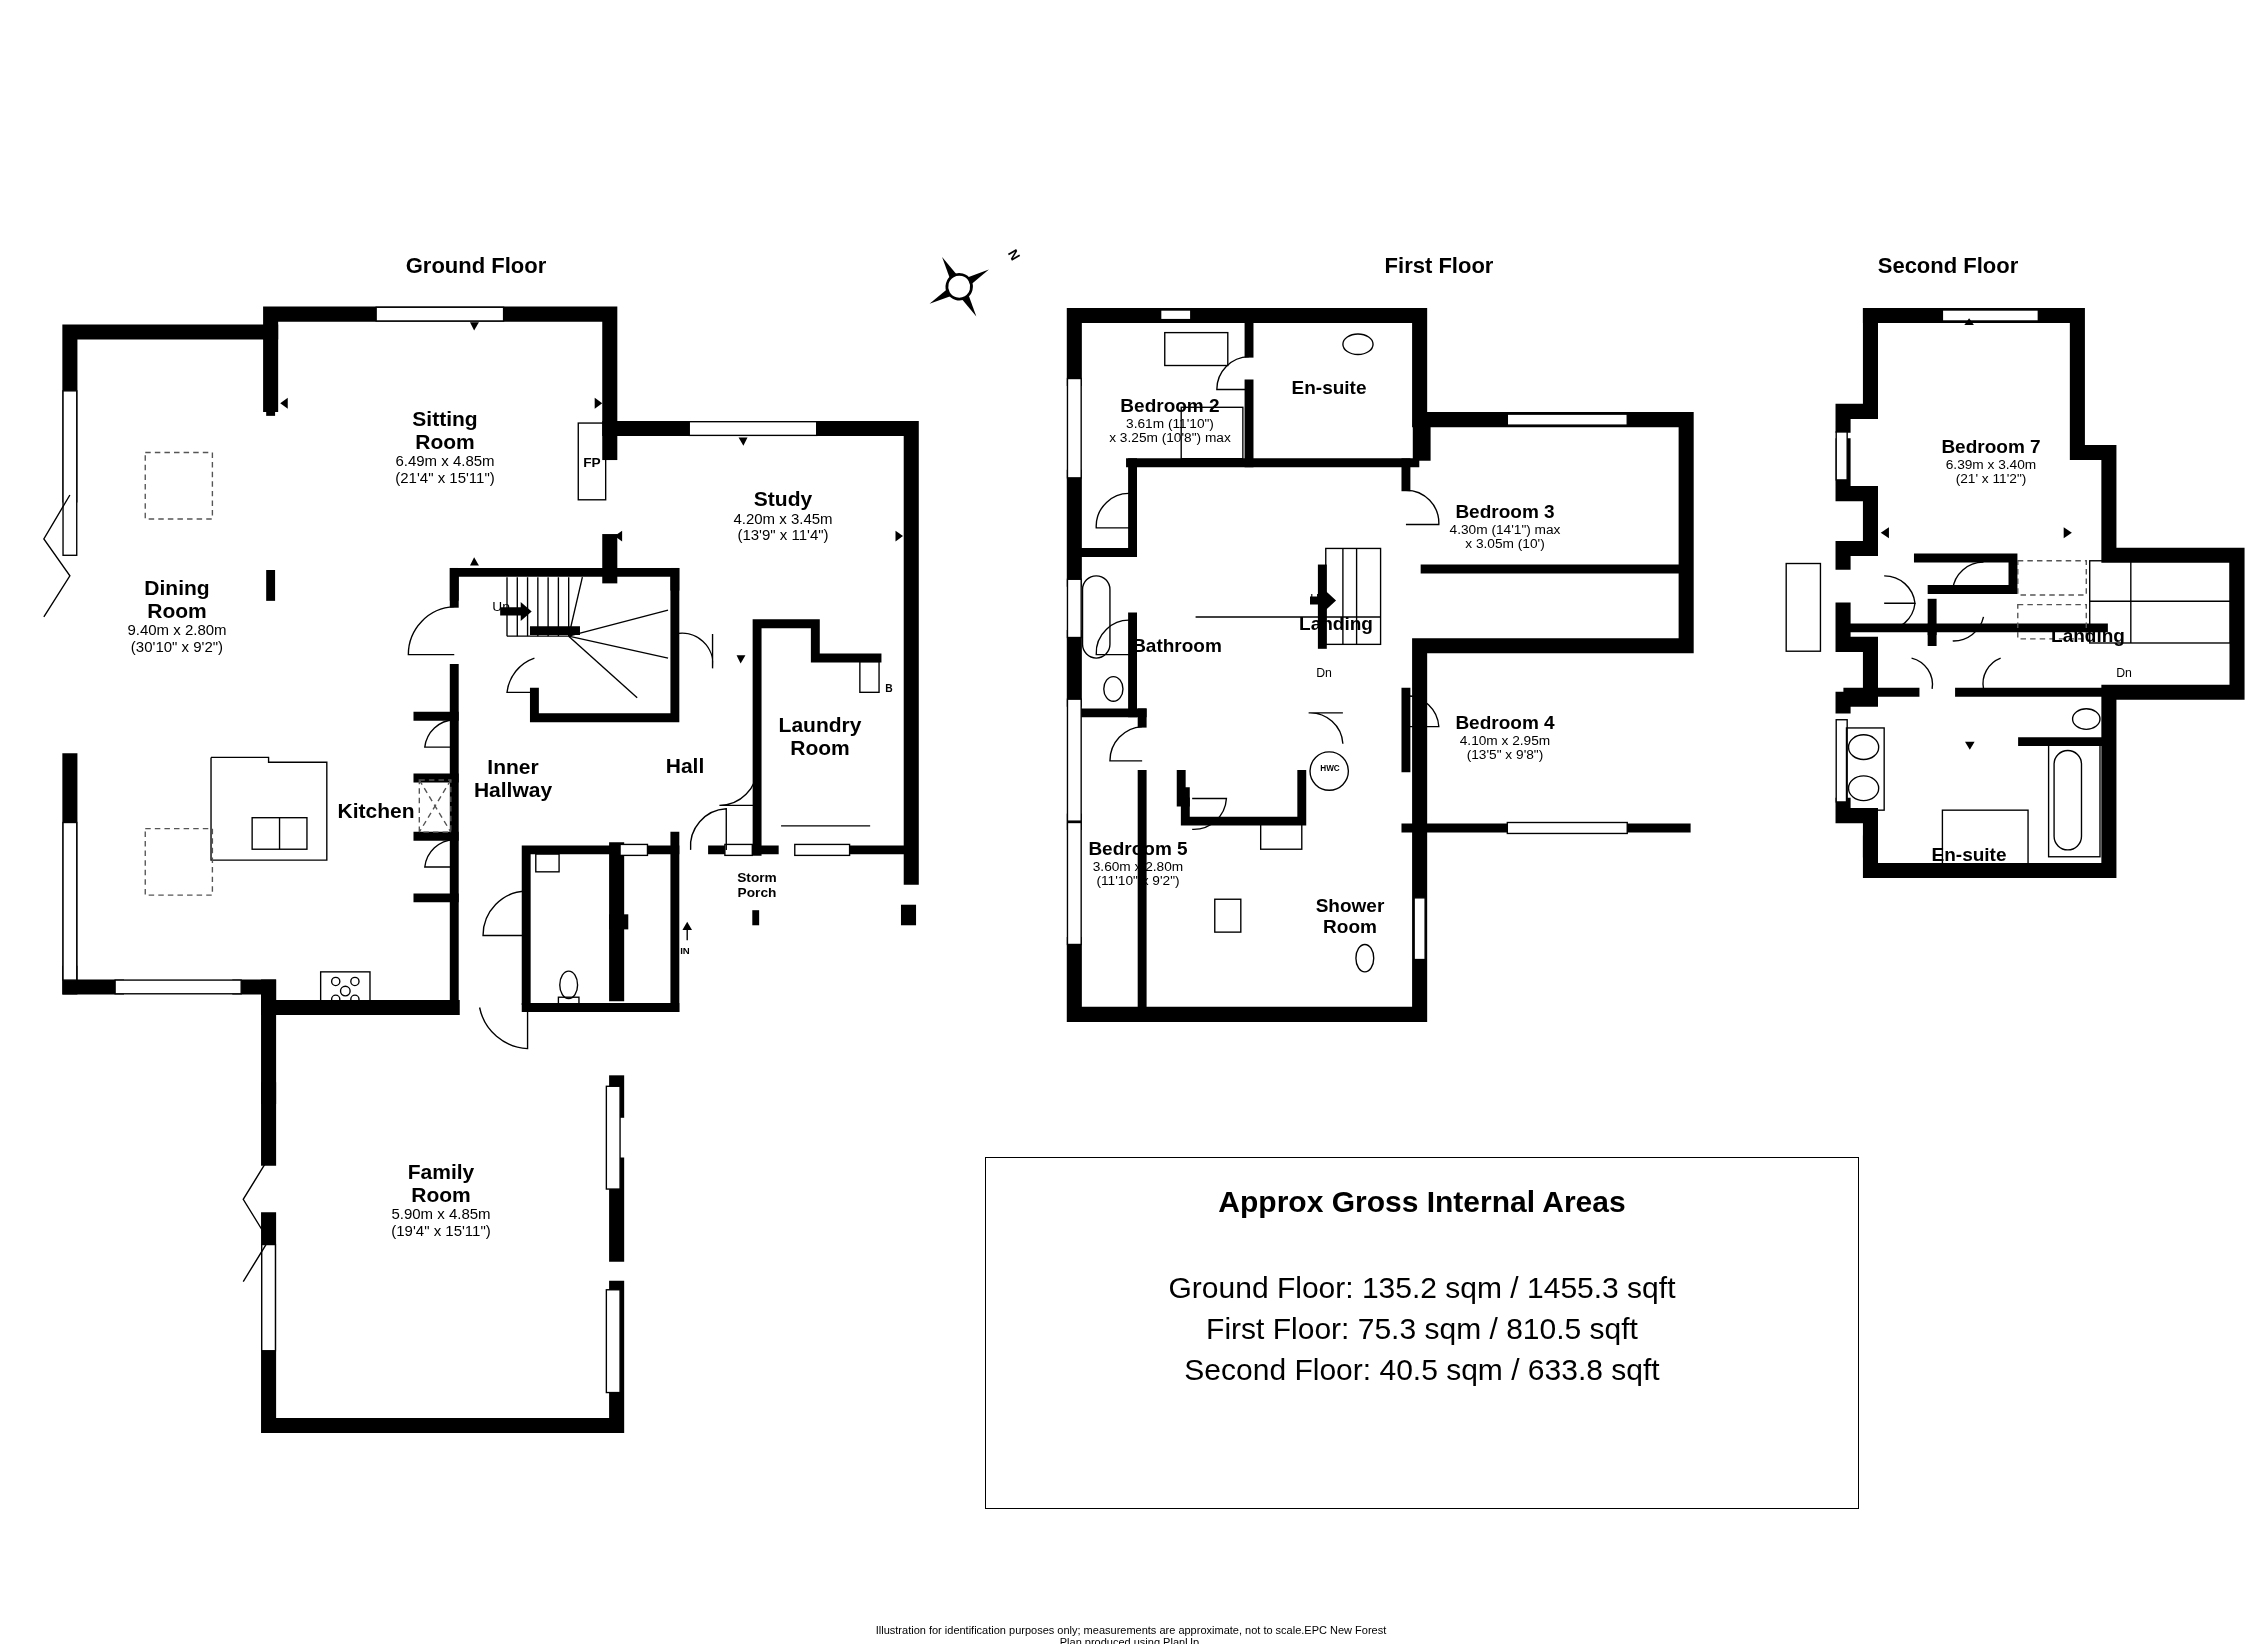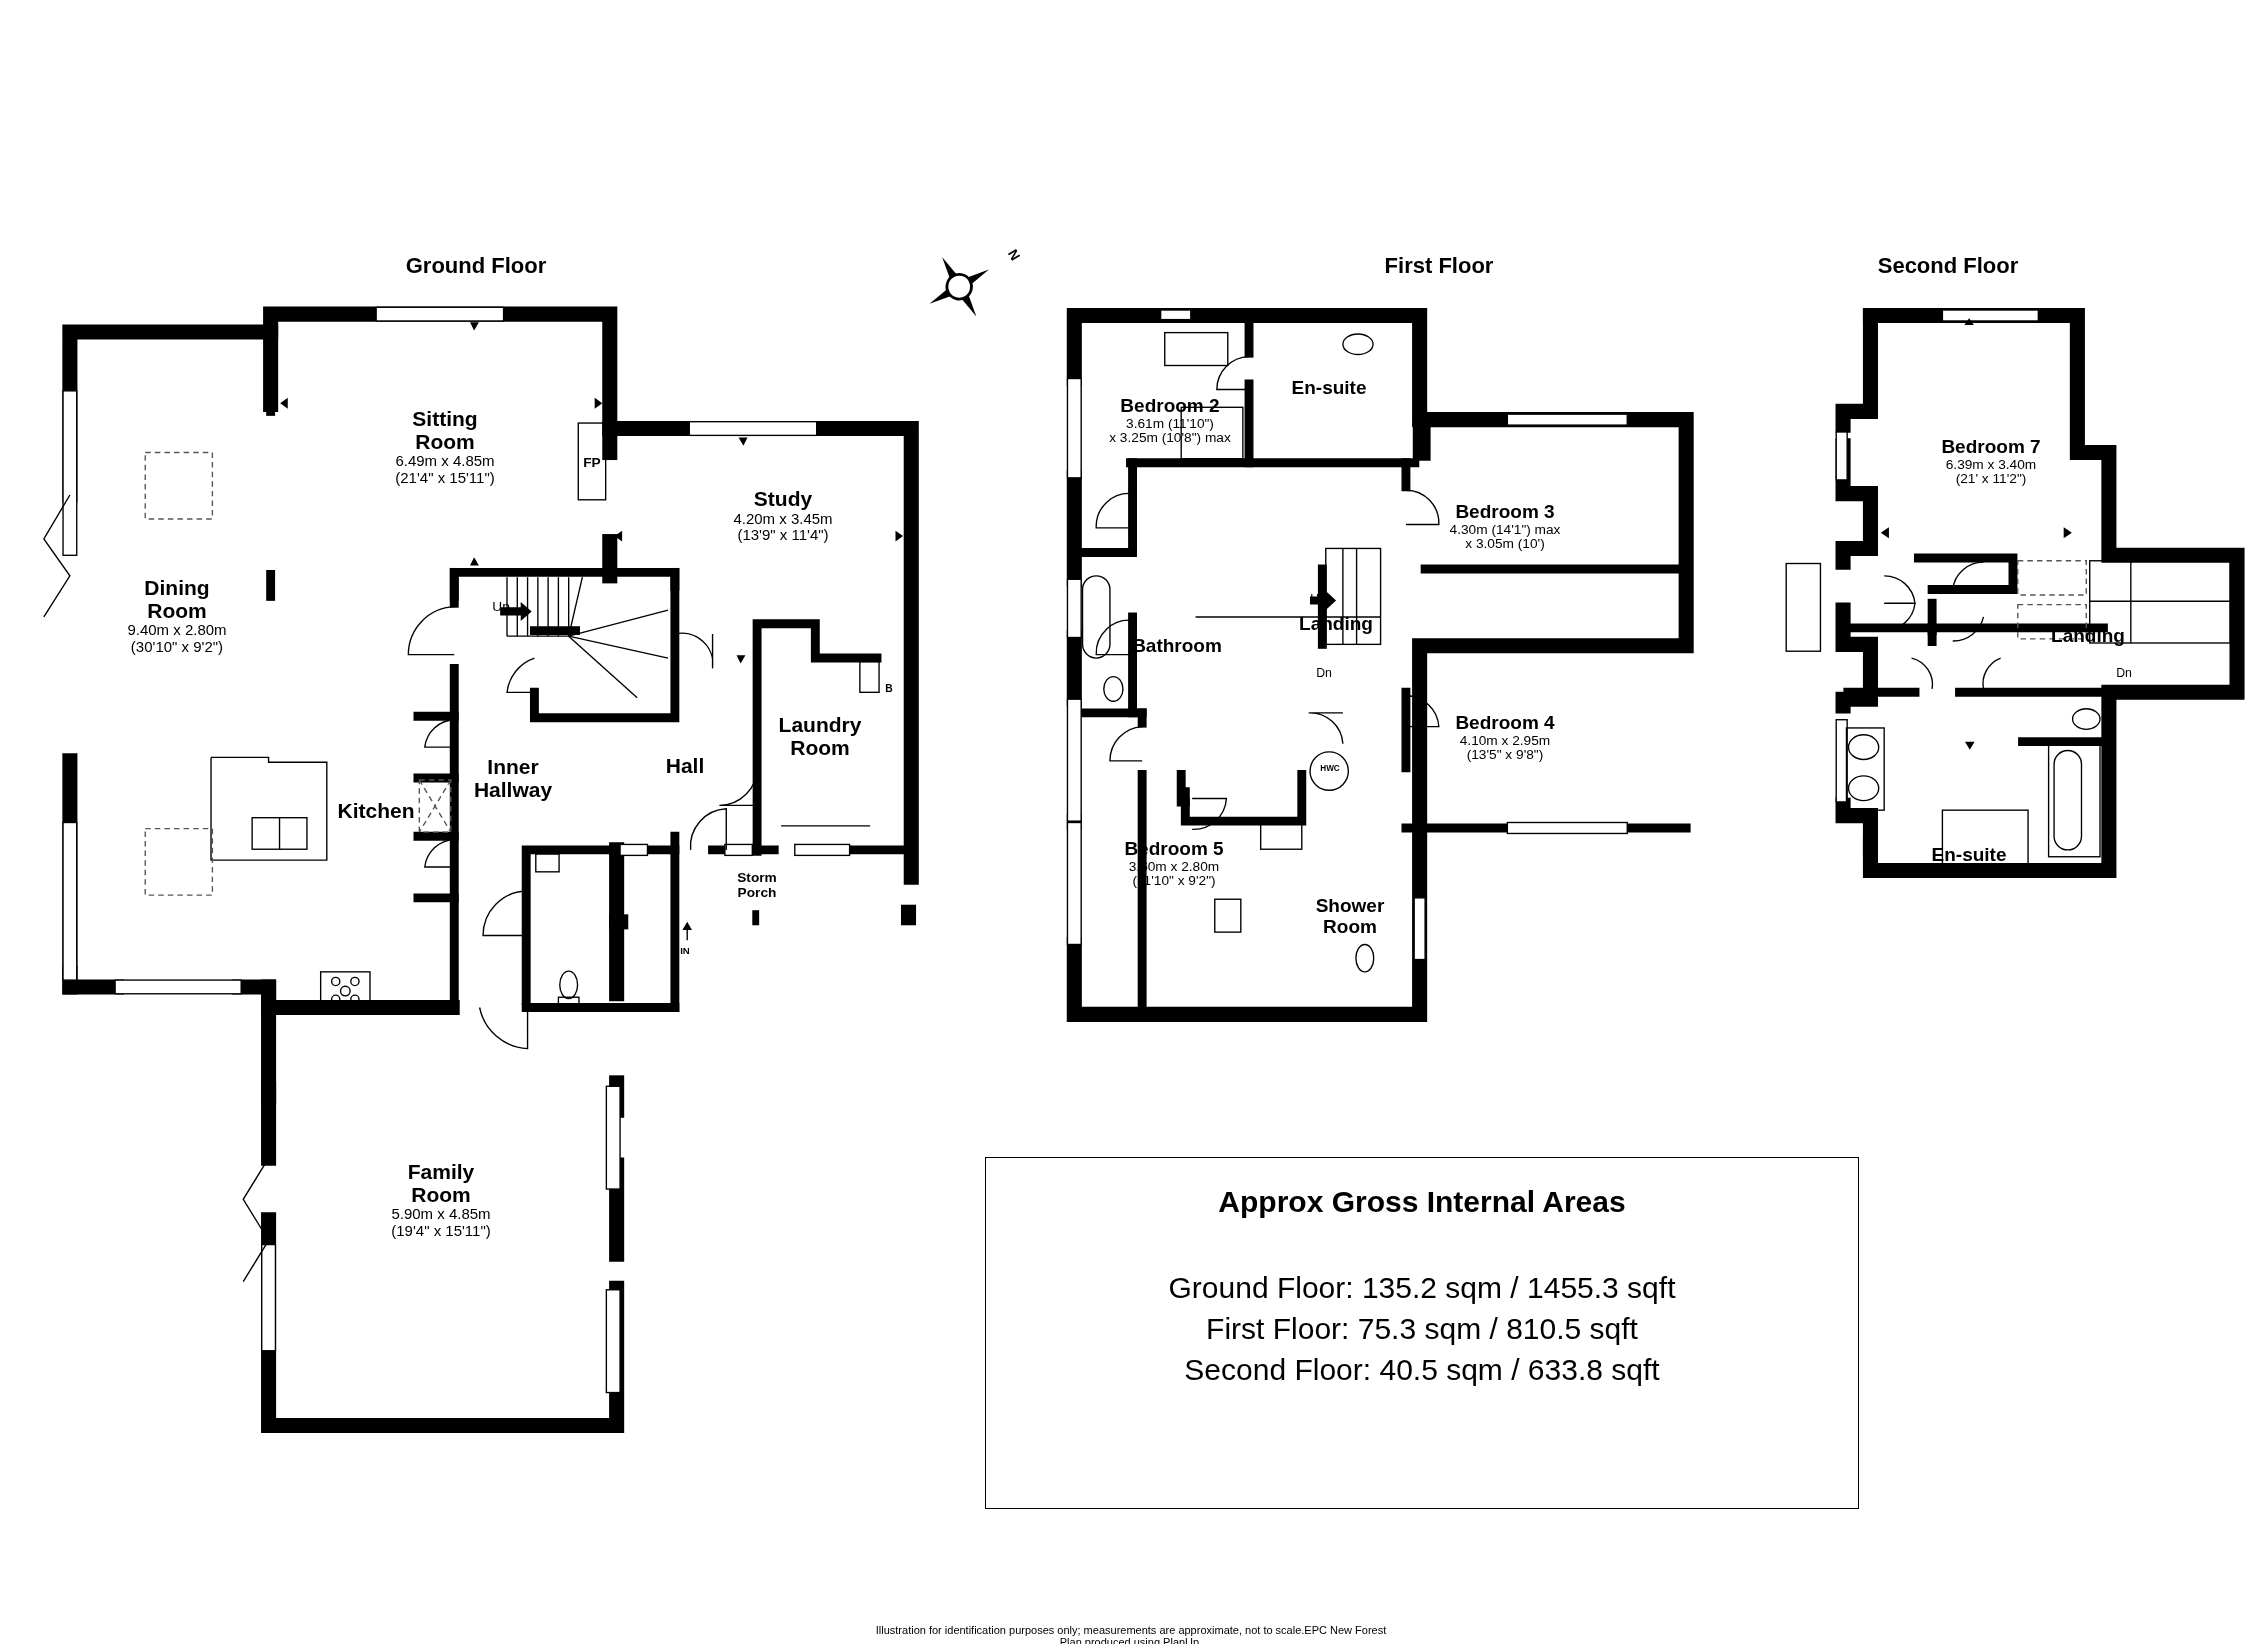--- a/index.html
+++ b/index.html
@@ -340,21 +340,21 @@
 <div class="lbl room-name" style="left:1336px; top:614px; font-size:19px;">Landing</div>
 <div class="lbl small-lbl" style="left:1318px; top:593px; font-size:12.3px;">Up</div>
 <div class="lbl small-lbl" style="left:1324px; top:667px; font-size:12.3px;">Dn</div>
 
 <div class="lbl" style="left:1505px; top:713px;">
   <div class="room-name" style="font-size:19px;">Bedroom 4</div>
   <div class="room-dim" style="font-size:13.7px;">4.10m x 2.95m</div>
   <div class="room-dim" style="font-size:13.7px;">(13'5" x 9'8")</div>
 </div>
 
-<div class="lbl" style="left:1174px; top:839px;">
+<div class="lbl" style="left:1138px; top:839px;">
   <div class="room-name" style="font-size:19px;">Bedroom 5</div>
   <div class="room-dim" style="font-size:13.7px;">3.60m x 2.80m</div>
   <div class="room-dim" style="font-size:13.7px;">(11'10" x 9'2")</div>
 </div>
 
 <div class="lbl" style="left:1350px; top:896px;">
   <div class="room-name" style="font-size:19px;">Shower</div>
   <div class="room-name" style="font-size:19px;">Room</div>
 </div>
 

